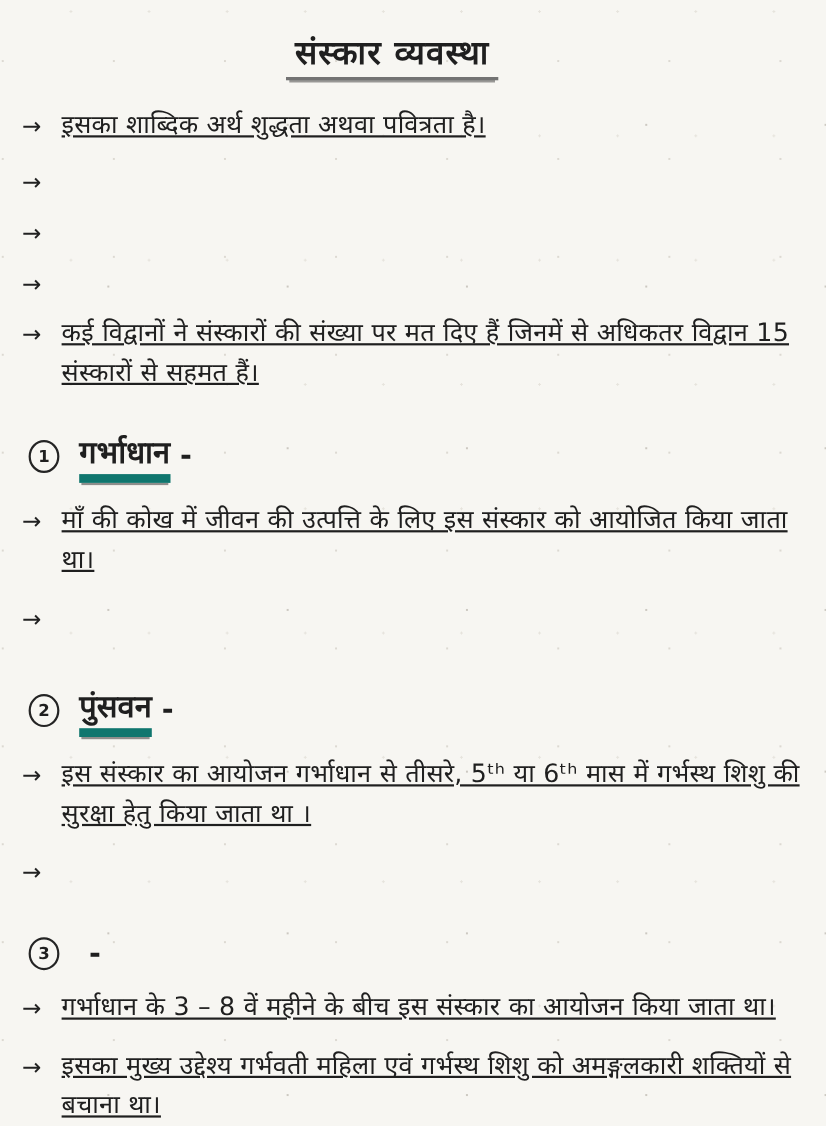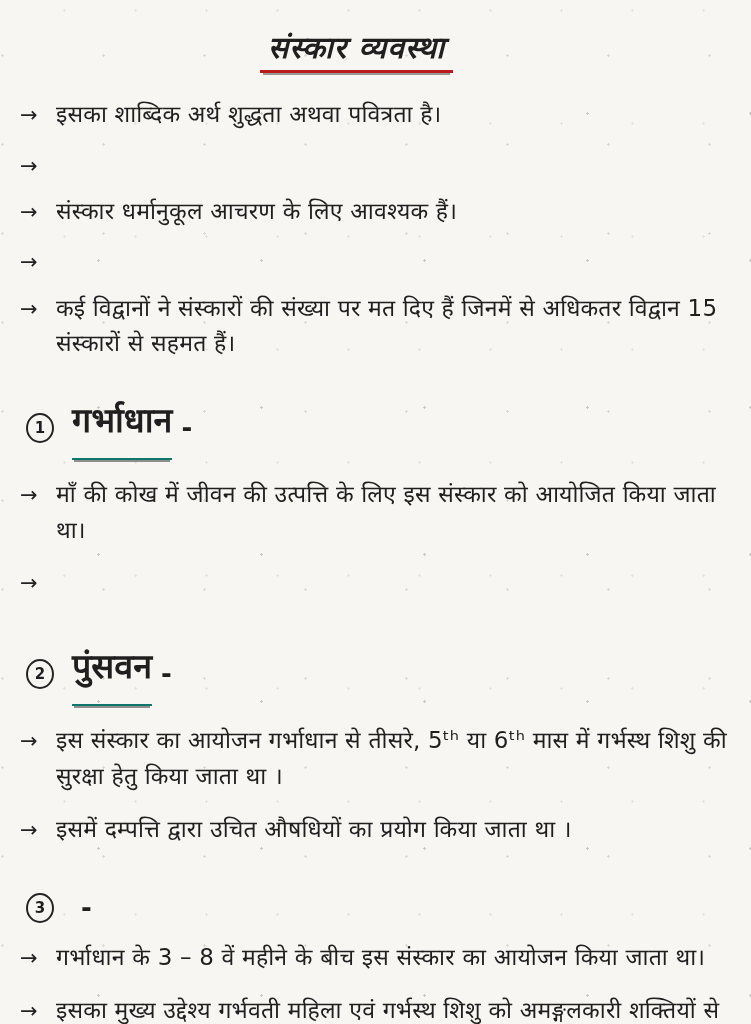--- a/index.html
+++ b/index.html
@@ -30,54 +30,53 @@
     pointer-events: none;
   }
   .content { position: relative; z-index: 1; padding: 20px 18px 0 20px; }
 
   .title-wrap { text-align: center; margin: 6px 40px 0 0; }
   .title-text {
     display: inline-block;
     font-size: 30px; font-weight: bold;
     letter-spacing: 1px;
     padding: 0 8px 3px 8px;
-    border-bottom: 3px solid #b91c1c;
+    border-bottom: 3px solid #737373;
     box-shadow: 0 5px 0 -3px rgba(38,38,38,.45);
-    font-style: italic;
   }
 
   .row { display: flex; align-items: flex-start; margin-top: 15px; padding-right: 4px; }
   .arrow {
     flex: 0 0 36px;
     font-size: 21px;
     line-height: 1.2;
     padding-top: 6px;
     color: #222;
     text-align: left;
   }
-  .btext { font-size: 23px; line-height: 1.55; letter-spacing: .2px; }
+  .btext { font-size: 23px; line-height: 1.55; letter-spacing: .2px; text-decoration: underline; }
 
   .gap-md { margin-top: 24px; }
 
   .section { margin-top: 34px; }
   .section.tall { margin-top: 46px; }
   .sec-head { display: flex; align-items: center; padding-left: 6px; }
   .circle-num {
     flex: 0 0 28px;
     width: 28px; height: 30px;
     border: 2px solid #242424;
     border-radius: 50%;
     display: flex; align-items: center; justify-content: center;
     font-size: 15px; font-weight: bold;
     margin-right: 18px;
   }
   .sec-title {
-    font-size: 34px; font-weight: bold;
-    padding-bottom: 16px;
-    border-bottom: 2px solid #0f766e;
+    font-size: 28px; font-weight: bold;
+    padding-bottom: 2px;
+    border-bottom: 8px solid #0f766e;
     box-shadow: 0 4px 0 -2px rgba(38,38,38,.5);
   }
   .sec-dash { font-size: 26px; font-weight: bold; margin-left: 9px; }
   .section .row { margin-top: 17px; }
 </style>
 </head>
 <body>
 
 <div class="sheet">
   <div class="content">
@@ -88,21 +87,20 @@
 
     <div class="row gap-md">
       <span class="arrow">→</span>
       <span class="btext">इसका शाब्दिक अर्थ शुद्धता अथवा पवित्रता है।</span>
     </div>
     <div class="row">
       <span class="arrow">→</span>
     </div>
     <div class="row">
       <span class="arrow">→</span>
-      <span class="btext">संस्कार धर्मानुकूल आचरण के लिए आवश्यक हैं।</span>
     </div>
     <div class="row">
       <span class="arrow">→</span>
     </div>
     <div class="row">
       <span class="arrow">→</span>
       <span class="btext">कई विद्वानों ने संस्कारों की संख्या पर मत दिए हैं जिनमें से अधिकतर विद्वान 15 संस्कारों से सहमत हैं।</span>
     </div>
 
     <div class="section">
@@ -125,21 +123,20 @@
         <span class="circle-num">2</span>
         <span class="sec-title">पुंसवन</span>
         <span class="sec-dash">-</span>
       </div>
       <div class="row">
         <span class="arrow">→</span>
         <span class="btext">इस संस्कार का आयोजन गर्भाधान से तीसरे, 5ᵗʰ या 6ᵗʰ मास में गर्भस्थ शिशु की सुरक्षा हेतु किया जाता था ।</span>
       </div>
       <div class="row">
         <span class="arrow">→</span>
-        <span class="btext">इसमें दम्पत्ति द्वारा उचित औषधियों का प्रयोग किया जाता था ।</span>
       </div>
     </div>
 
     <div class="section tall">
       <div class="sec-head">
         <span class="circle-num">3</span>
         <span class="sec-dash">-</span>
       </div>
       <div class="row">
         <span class="arrow">→</span>

